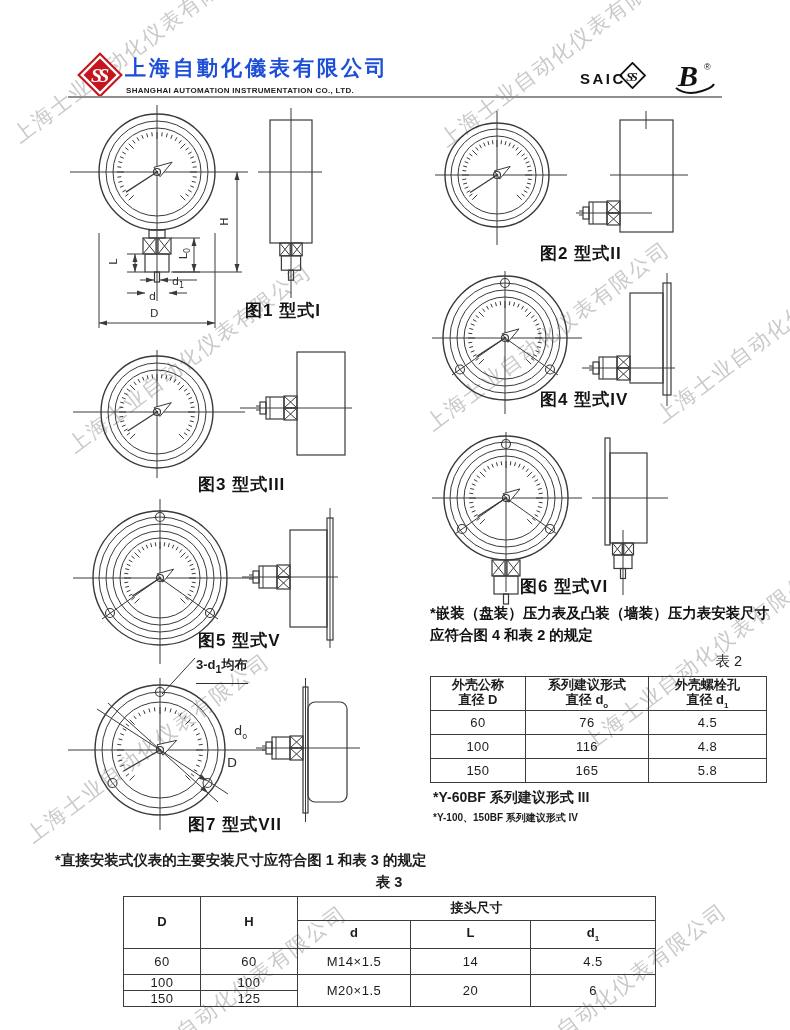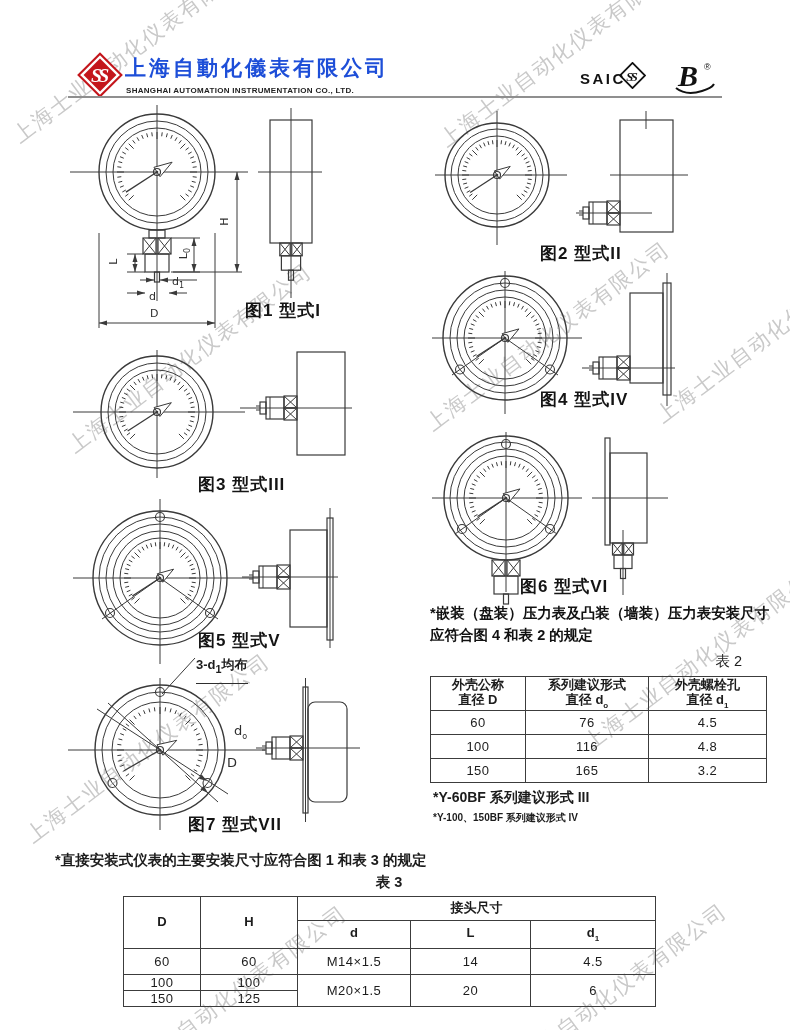--- a/index.html
+++ b/index.html
@@ -634,21 +634,21 @@
         <td class="num">4.5</td>
       </tr>
       <tr class="dr">
         <td class="num">100</td>
         <td class="num">116</td>
         <td class="num">4.8</td>
       </tr>
       <tr class="dr">
         <td class="num">150</td>
         <td class="num">165</td>
-        <td class="num">3.2</td>
+        <td class="num">5.8</td>
       </tr>
     </tbody>
       </table>
 
     <div class="note-y60">*Y-60BF 系列建议形式 III</div>
     <div class="note-y100">*Y-100、150BF 系列建议形式 IV</div>
     <div class="note-bottom">*直接安装式仪表的主要安装尺寸应符合图 1 和表 3 的规定</div>
     <div class="t3-title">表 3</div>
 
     <table class="t3">

